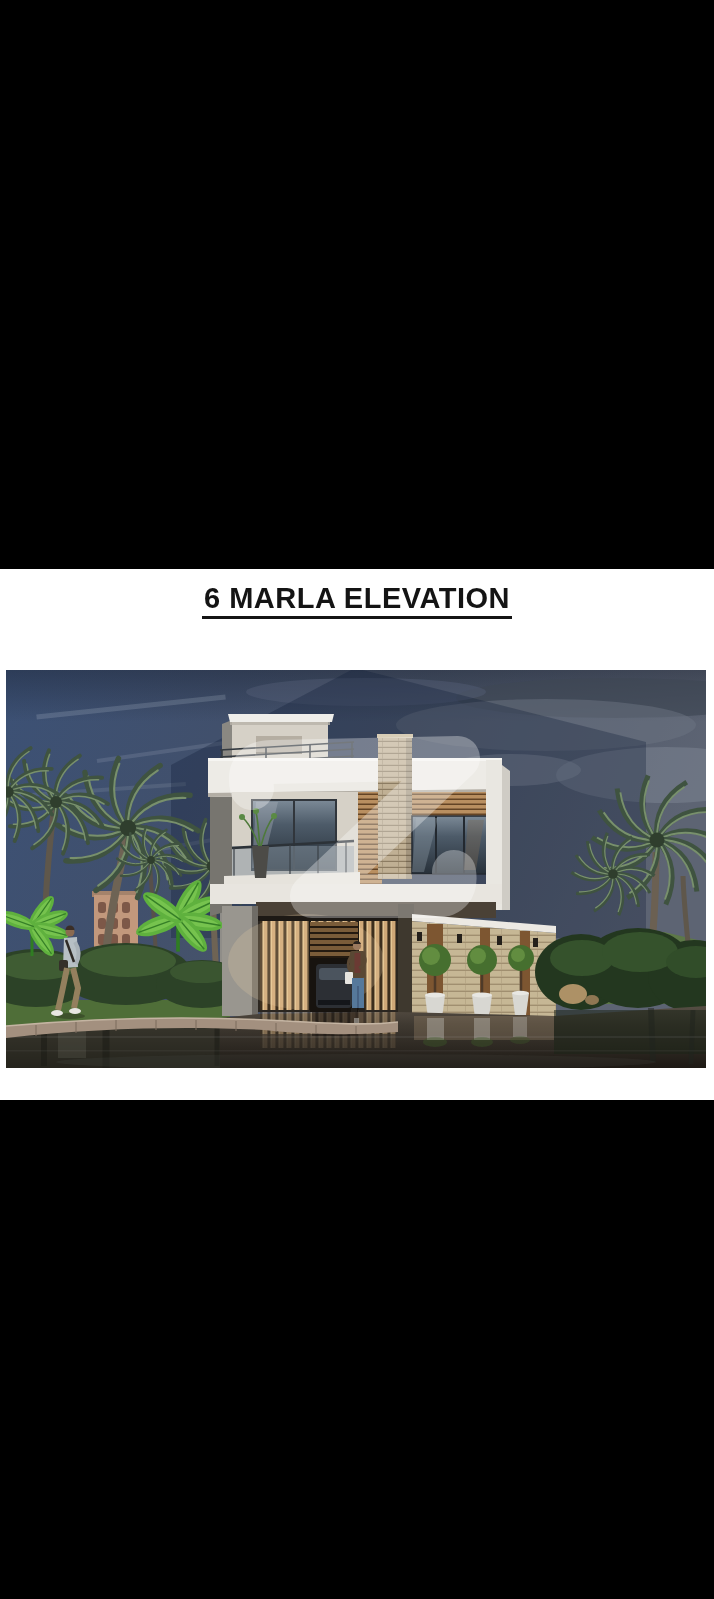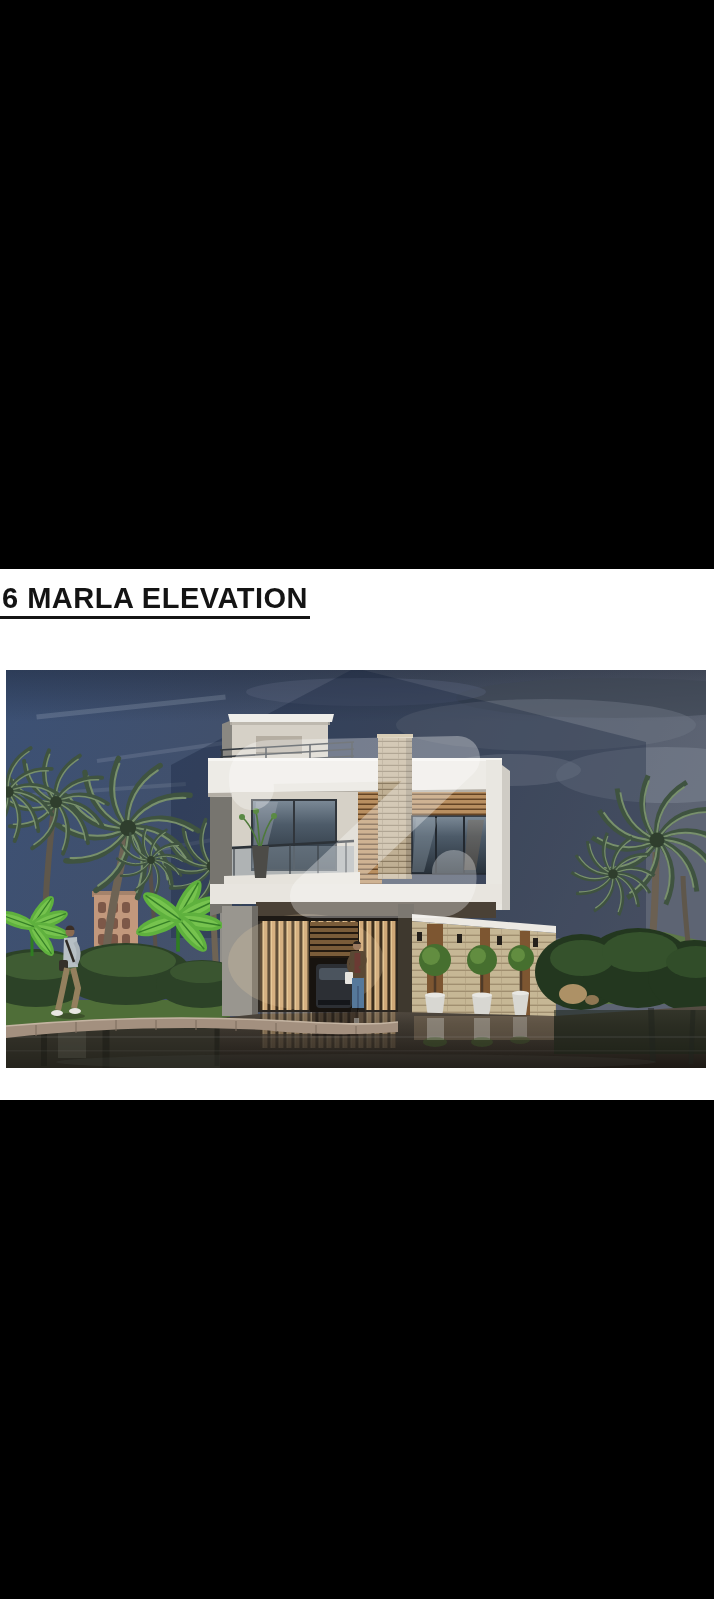--- a/index.html
+++ b/index.html
@@ -1,19 +1,19 @@
 <!DOCTYPE html>
 <html><head>
 <meta charset="utf-8">
 <style>
   html,body{margin:0;padding:0;background:#000;}
   .screen{position:relative;width:714px;height:1599px;background:#000;overflow:hidden;
           font-family:"Liberation Sans", sans-serif;}
   .sheet{position:absolute;left:0;top:569px;width:714px;height:531px;background:#ffffff;}
-  .title-wrap{position:absolute;left:0;top:14px;width:100%;text-align:left;}
+  .title-wrap{position:absolute;left:0;top:14px;width:100%;text-align:center;}
   .title{display:inline-block;font-size:29px;font-weight:700;color:#141414;
          letter-spacing:.5px;border-bottom:3px solid #141414;padding:0 2px 3px 2px;line-height:1.05;}
   .photo{position:absolute;left:6px;top:101px;width:700px;height:398px;overflow:hidden;background:#4a556a;}
   svg{display:block;}
 </style>
 </head>
 <body>
 <div class="screen">
 
   <div style="position:absolute;left:0;top:0;width:714px;height:569px;background:#000;"></div>

